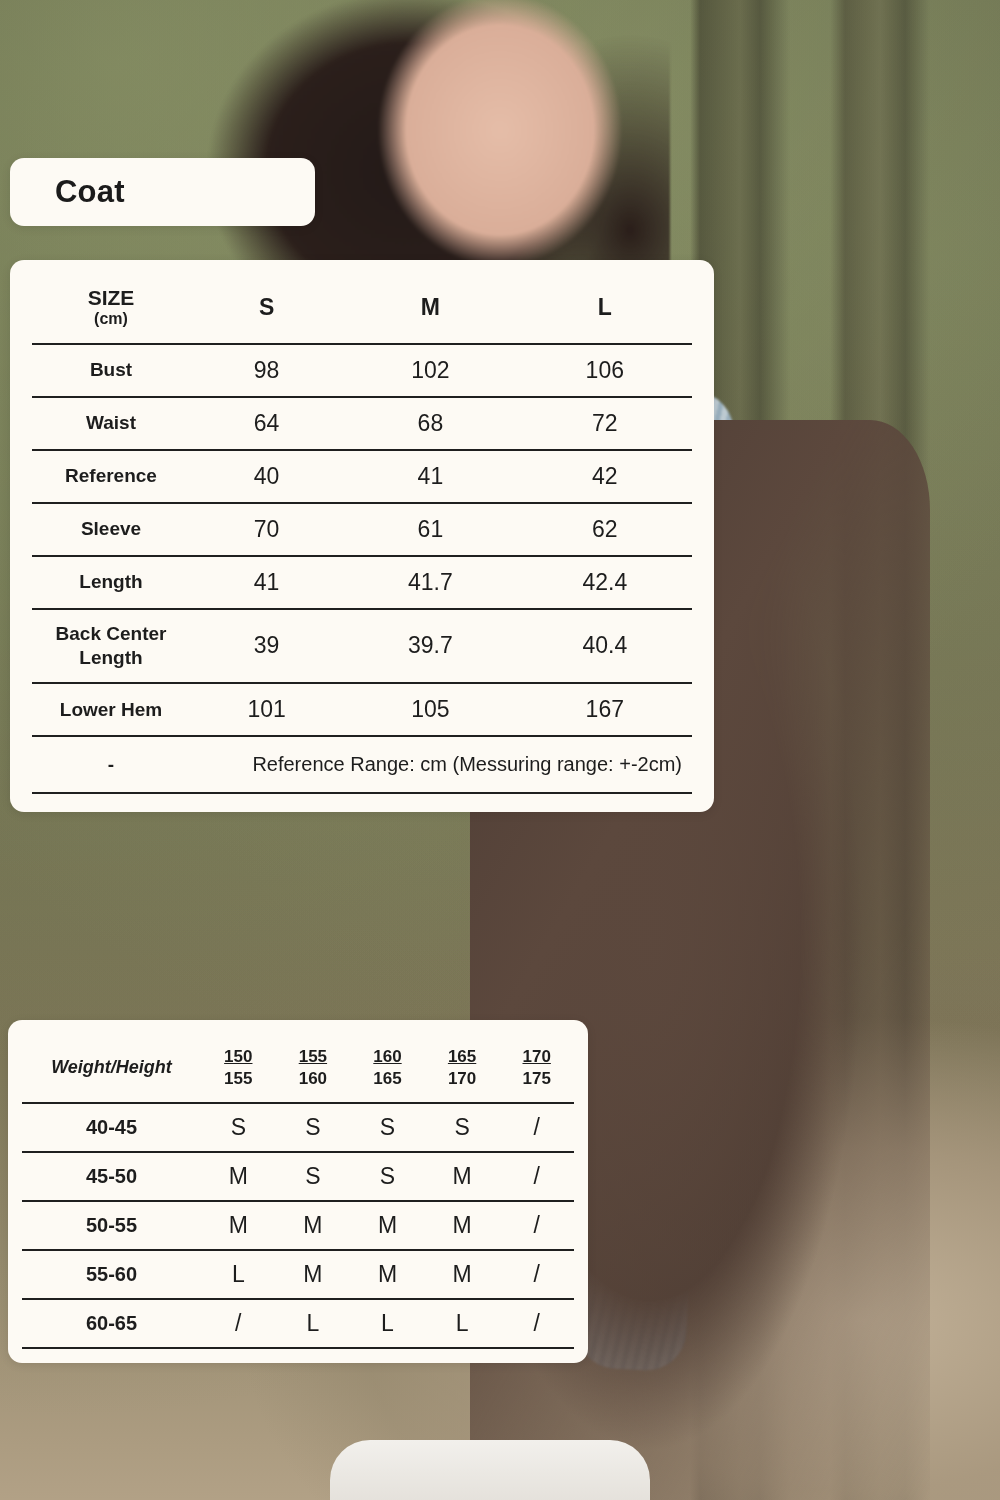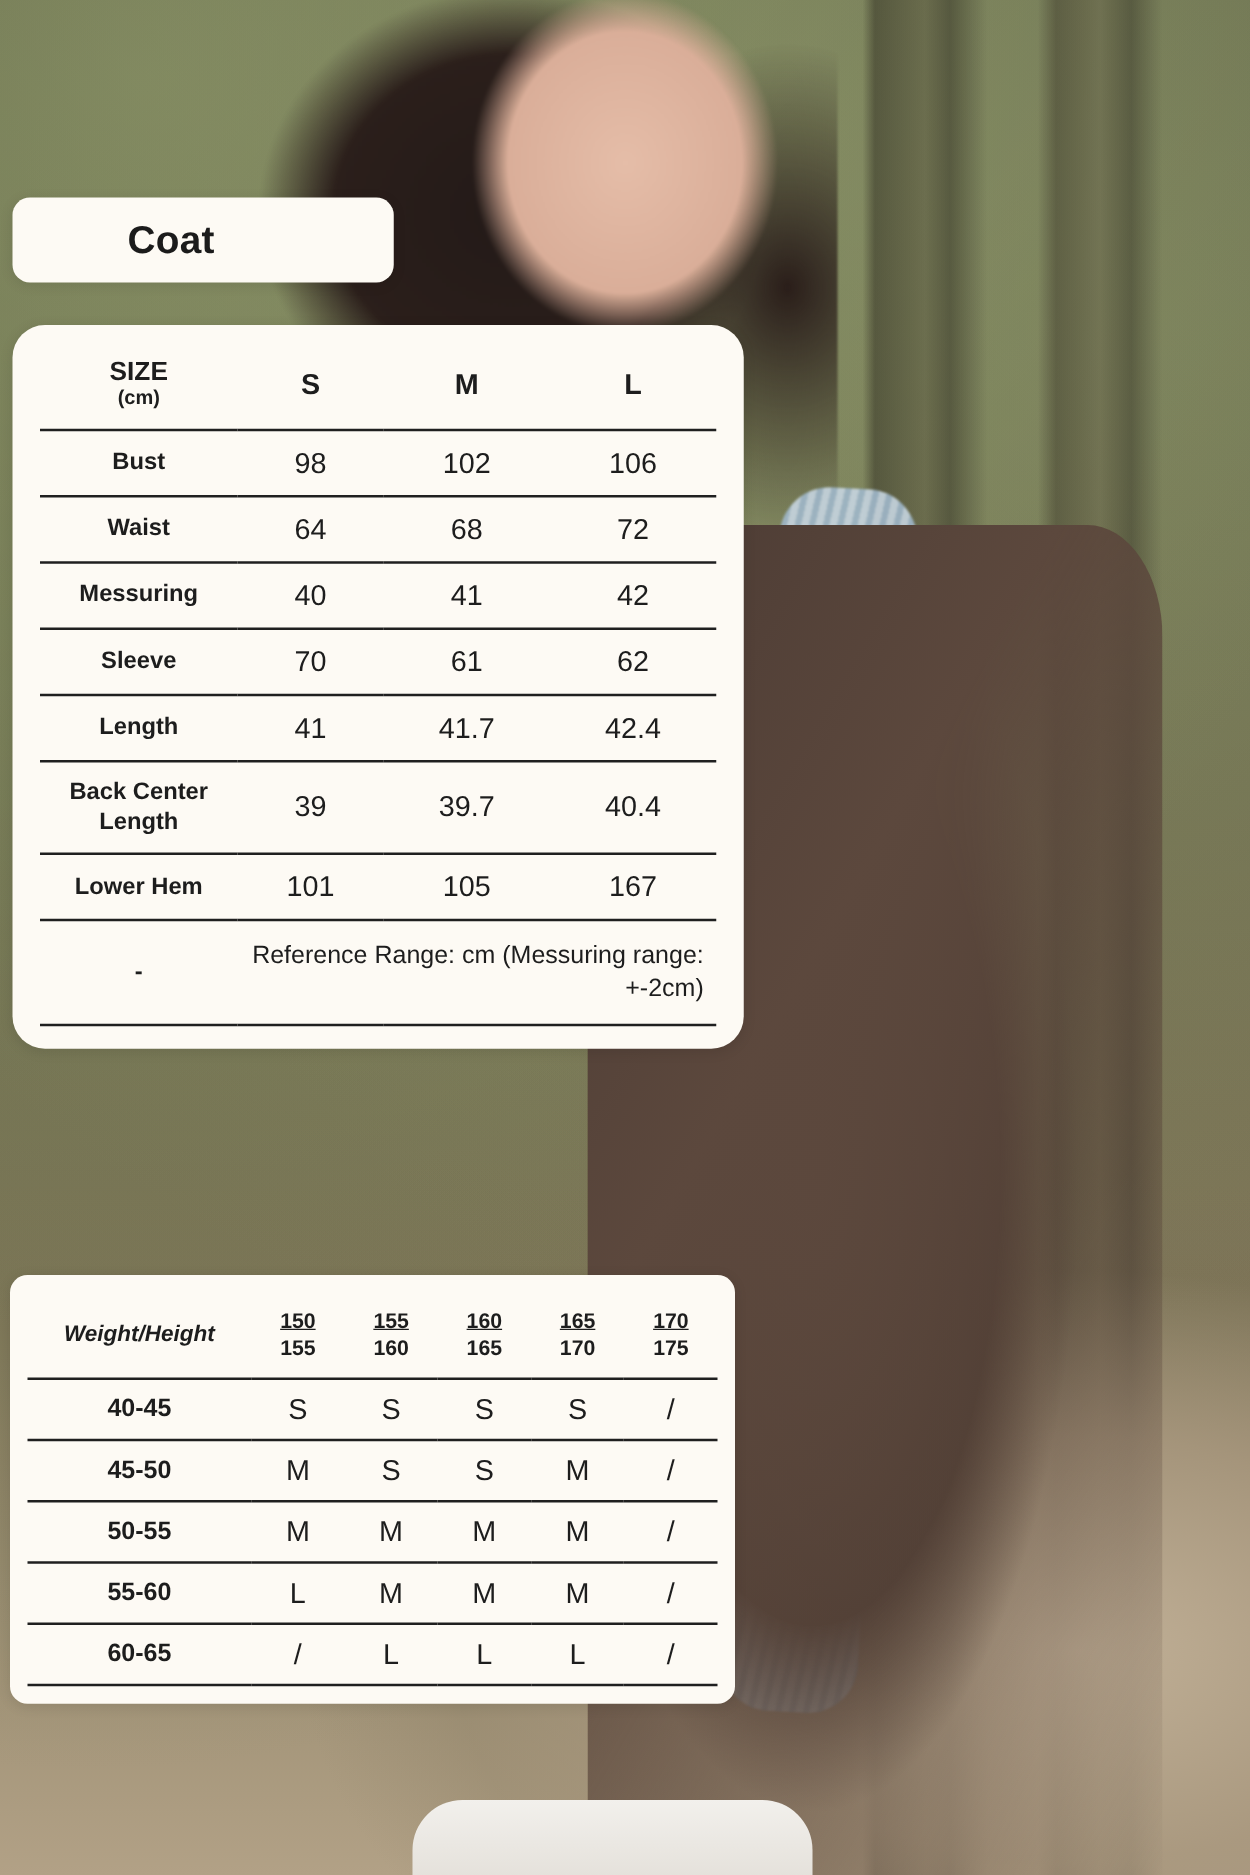--- a/index.html
+++ b/index.html
@@ -83,37 +83,36 @@
     box-shadow: 0 2px 10px rgba(0,0,0,0.10);
   }
 
   #title-card {
     left: 10px;
     top: 158px;
     width: 305px;
     height: 68px;
     display: flex;
     align-items: center;
-    padding-left: 92px;
+    padding-left: 45px;
     box-sizing: border-box;
   }
   #title-card .title {
     font-size: 31px;
     font-weight: bold;
     color: #1b1b1b;
     letter-spacing: 0.2px;
   }
 
   #size-card {
     left: 10px;
     top: 260px;
-    width: 585px;
+    width: 704px;
     padding: 14px 22px 18px 22px;
     box-sizing: border-box;
-    border-radius: 26px;
   }
 
   #fit-card {
     left: 8px;
     top: 1020px;
     width: 580px;
     padding: 16px 14px 14px 14px;
     box-sizing: border-box;
   }
 
@@ -224,21 +223,21 @@
         <td>102</td>
         <td>106</td>
       </tr>
       <tr>
         <td class="rowhead">Waist</td>
         <td>64</td>
         <td>68</td>
         <td>72</td>
       </tr>
       <tr>
-        <td class="rowhead">Messuring</td>
+        <td class="rowhead">Reference</td>
         <td>40</td>
         <td>41</td>
         <td>42</td>
       </tr>
       <tr>
         <td class="rowhead">Sleeve</td>
         <td>70</td>
         <td>61</td>
         <td>62</td>
       </tr>

